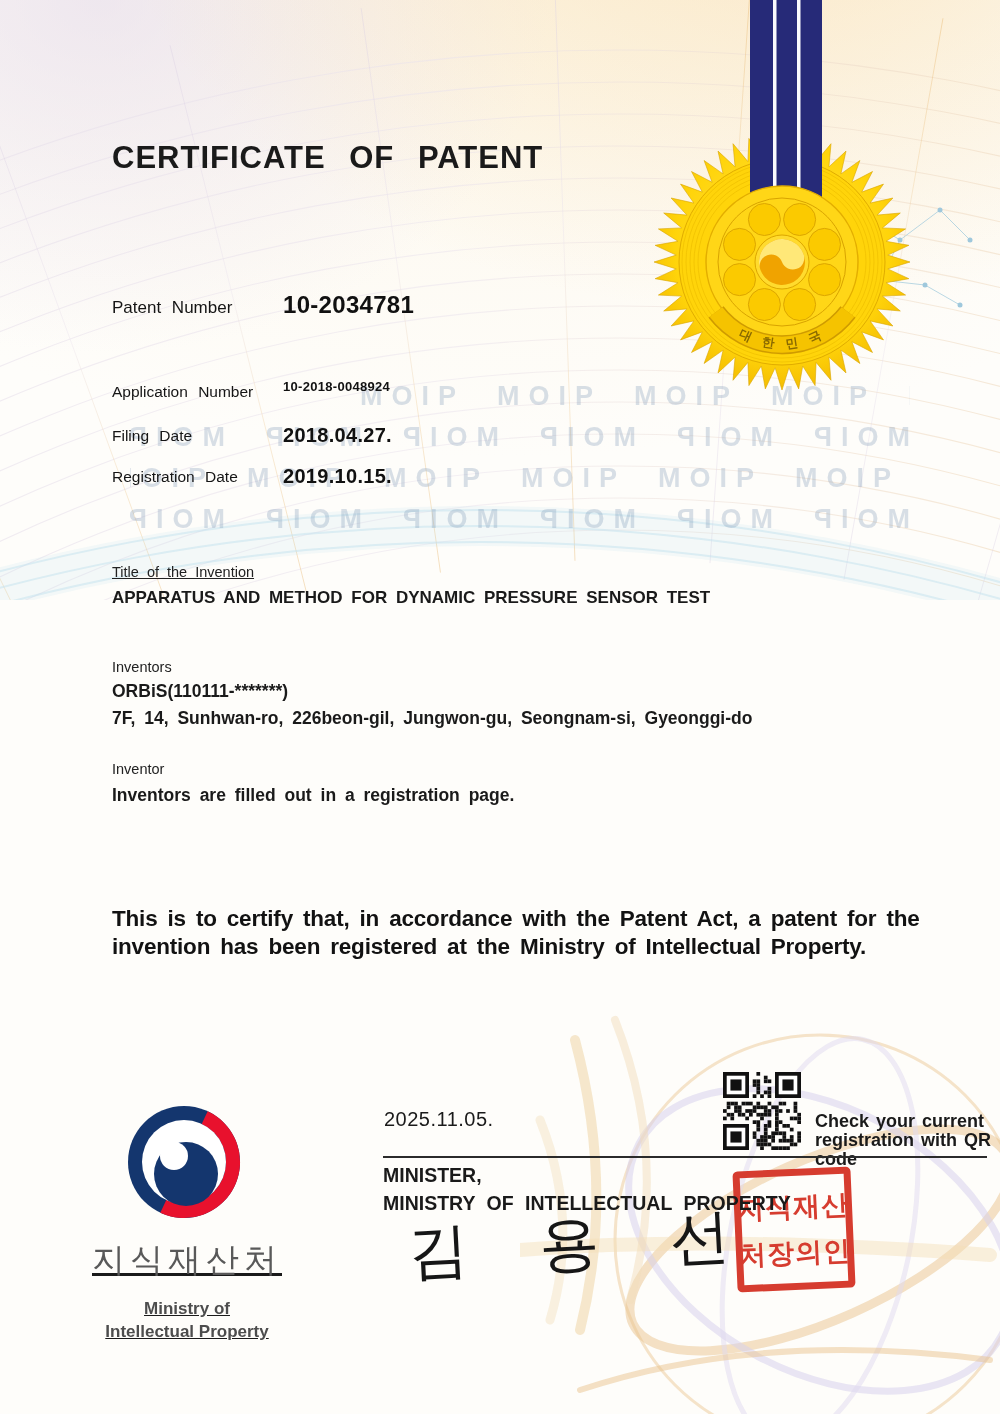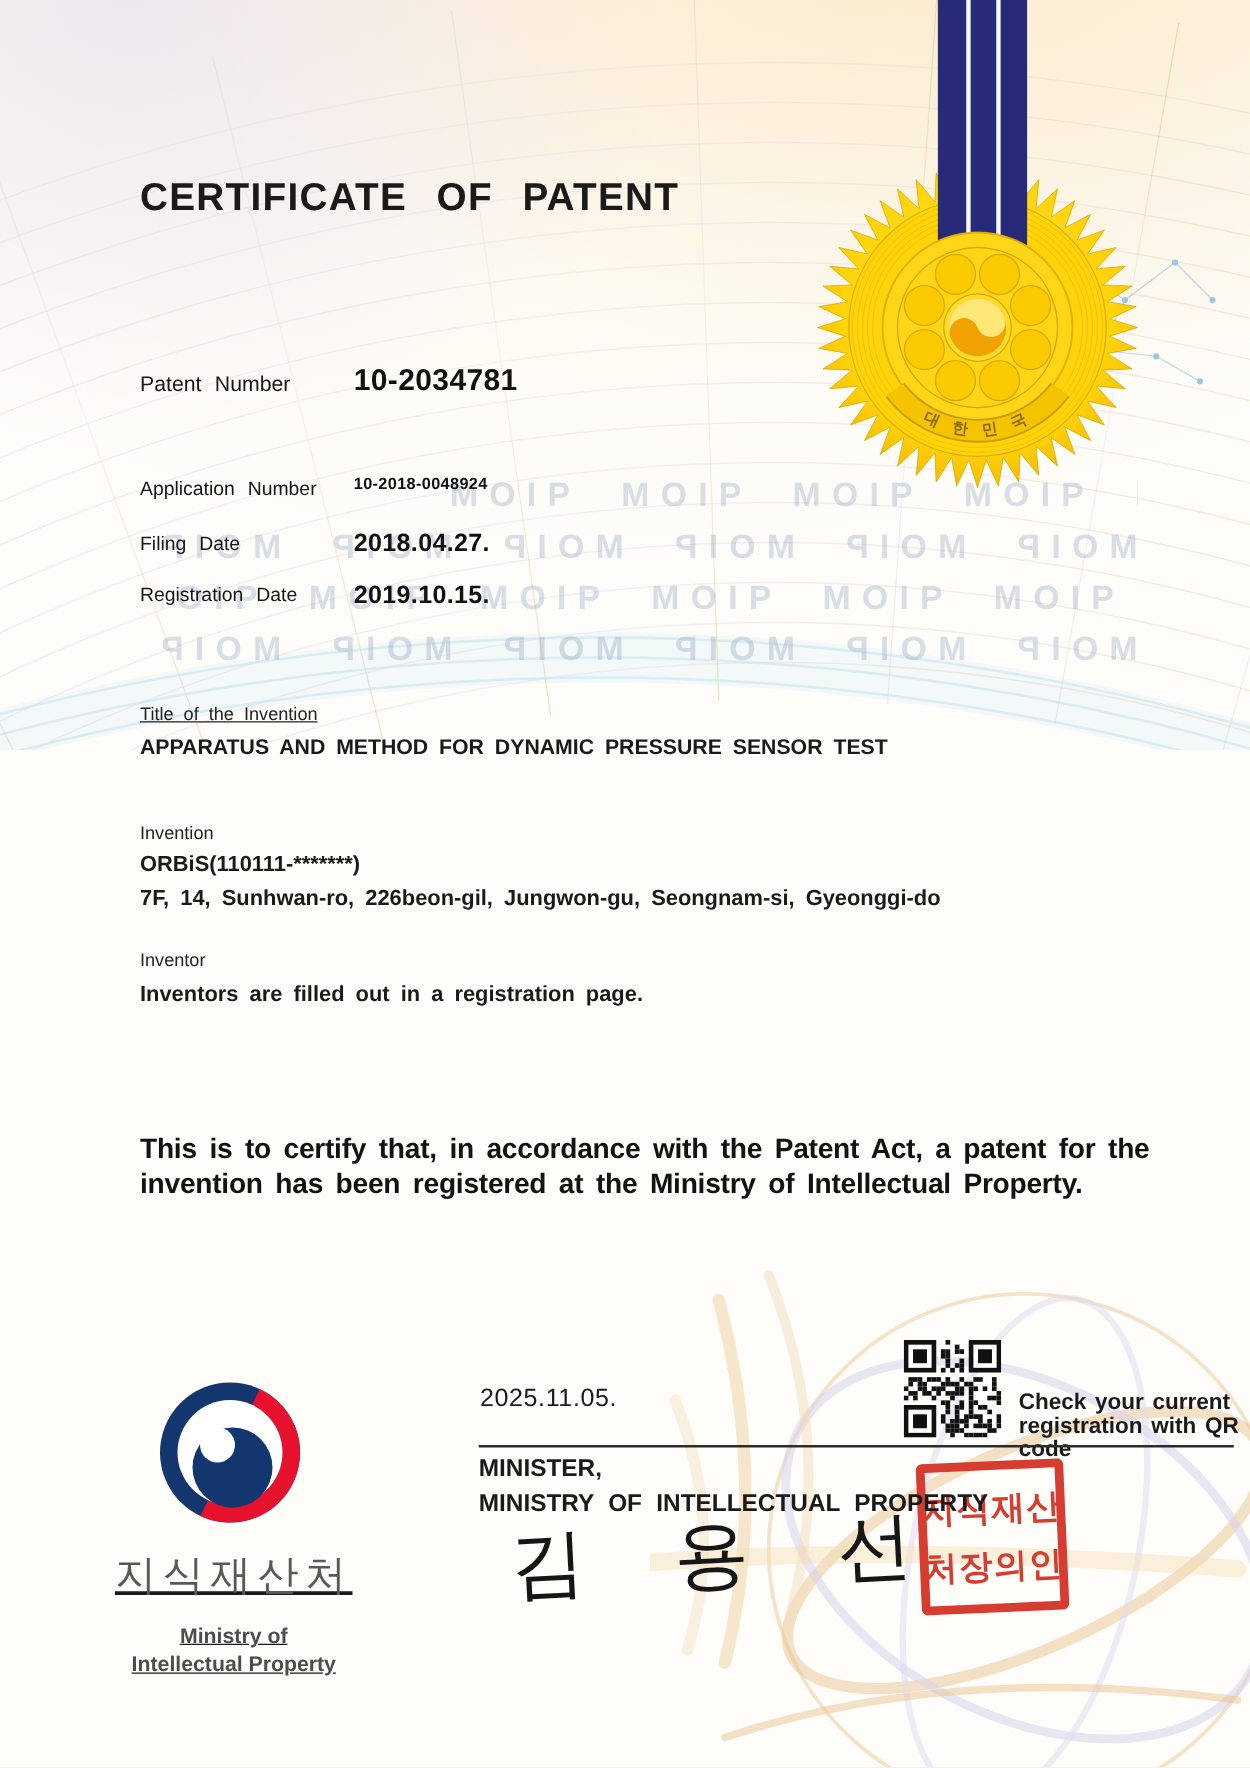--- a/index.html
+++ b/index.html
@@ -243,21 +243,21 @@
 
   <div id="fd-label" class="abs content field-label">Filing Date</div>
   <div id="fd-value" class="abs content field-value">2018.04.27.</div>
 
   <div id="rd-label" class="abs content field-label">Registration Date</div>
   <div id="rd-value" class="abs content field-value">2019.10.15.</div>
 
   <div id="inv-label" class="abs content sec-label">Title of the Invention</div>
   <div id="inv-value" class="abs content sec-value">APPARATUS AND METHOD FOR DYNAMIC PRESSURE SENSOR TEST</div>
 
-  <div id="pat-label" class="abs content sec-label">Invention</div>
+  <div id="pat-label" class="abs content sec-label">Inventors</div>
   <div id="pat-name" class="abs content sec-value">ORBiS(110111-*******)</div>
   <div id="pat-addr" class="abs content sec-value">7F, 14, Sunhwan-ro, 226beon-gil, Jungwon-gu,  Seongnam-si, Gyeonggi-do</div>
 
   <div id="ivt-label" class="abs content sec-label">Inventor</div>
   <div id="ivt-value" class="abs content sec-value">Inventors are filled out in a registration page.</div>
 
   <div id="cert-par" class="abs content">This is to certify that, in accordance with the Patent Act, a patent for the invention has been registered at the Ministry of Intellectual Property.</div>
 
   <div id="issue-date" class="abs content">2025.11.05.</div>
 

